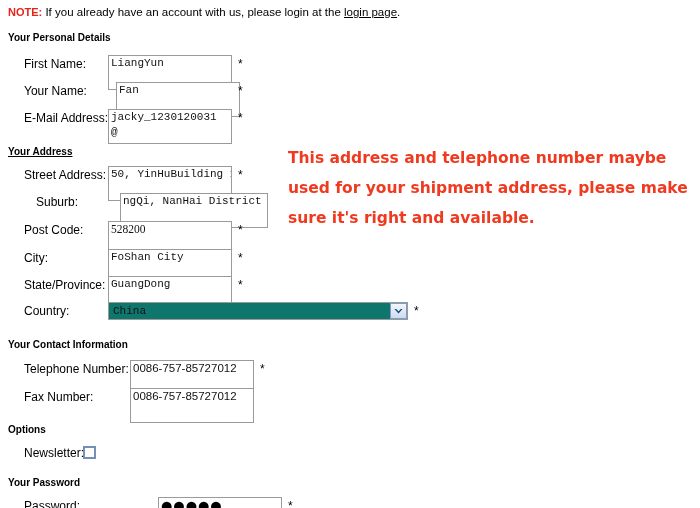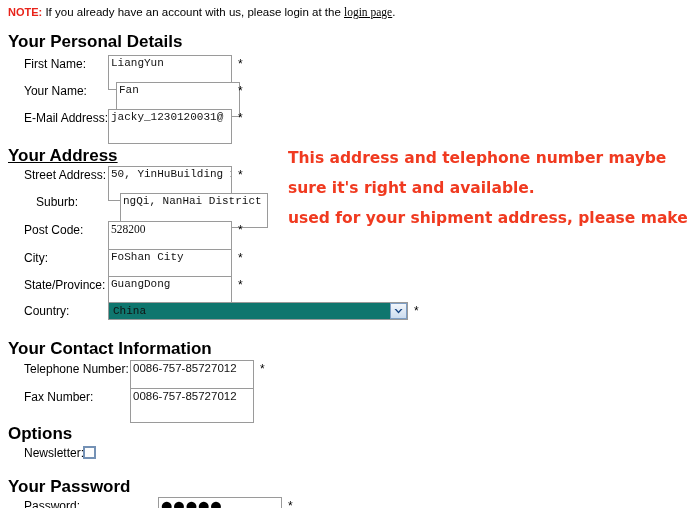--- a/index.html
+++ b/index.html
@@ -27,29 +27,28 @@
   }
   .note-word {
     color: #e8231a;
     font-weight: bold;
     font-size: 11px;
   }
   .note-text { color: #000; }
   .note-link {
     color: #000;
     text-decoration: underline;
-    font-family: Liberation Serif, serif;
   }
 
   
   .section-heading {
     position: absolute;
     left: 8px;
     font-weight: bold;
-    font-size: 17px;
+    font-size: 10px;
     color: #000;
     white-space: nowrap;
   }
 
   
   .frow {
     position: absolute;
     height: 20px;
     white-space: nowrap;
   }
@@ -79,22 +78,23 @@
   .star {
     position: absolute;
     top: 2px;
     font-size: 12px;
     color: #000;
   }
 
   
   .email-inner {
     display: flex;
-    justify-content: flex-start;
+    justify-content: space-between;
     width: 100%;
+    flex-direction: column;
   }
 
   
   .fselect {
     position: absolute;
     top: 0;
     height: 18px;
     box-sizing: border-box;
     border: 1px solid #9a9a9a;
     background: #0f766e;
@@ -257,15 +257,15 @@
 <div class="section-heading" style="top:477px;">Your Password</div>
 
 <div class="frow" style="left:24px; top:497px; width:300px;">
   <span class="flabel">Password:</span>
   <div class="fbox pw-dots" style="left:134px; width:124px; height:19px;">●●●●●</div>
   <span class="star" style="left:264px;">*</span>
 </div>
 
 <div class="annotation">
   <div>This address and telephone number maybe</div>
+  <div>used for your shipment address, please make</div>
   <div>sure it's right and available.</div>
-  <div>used for your shipment address, please make</div>
 </div>
 
 </body></html>

